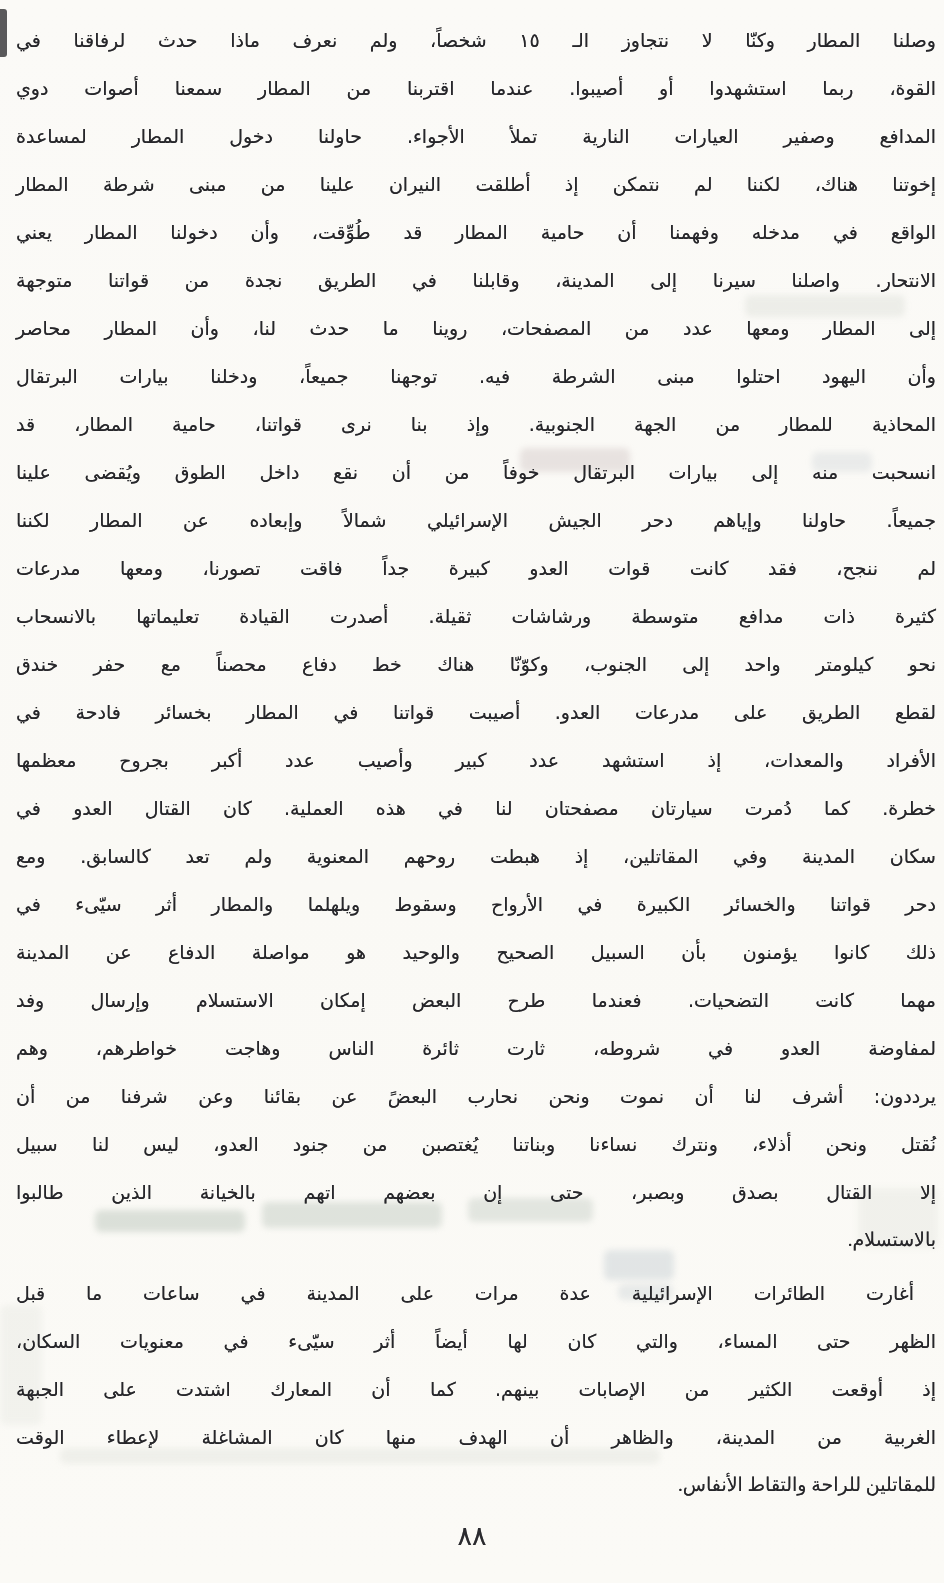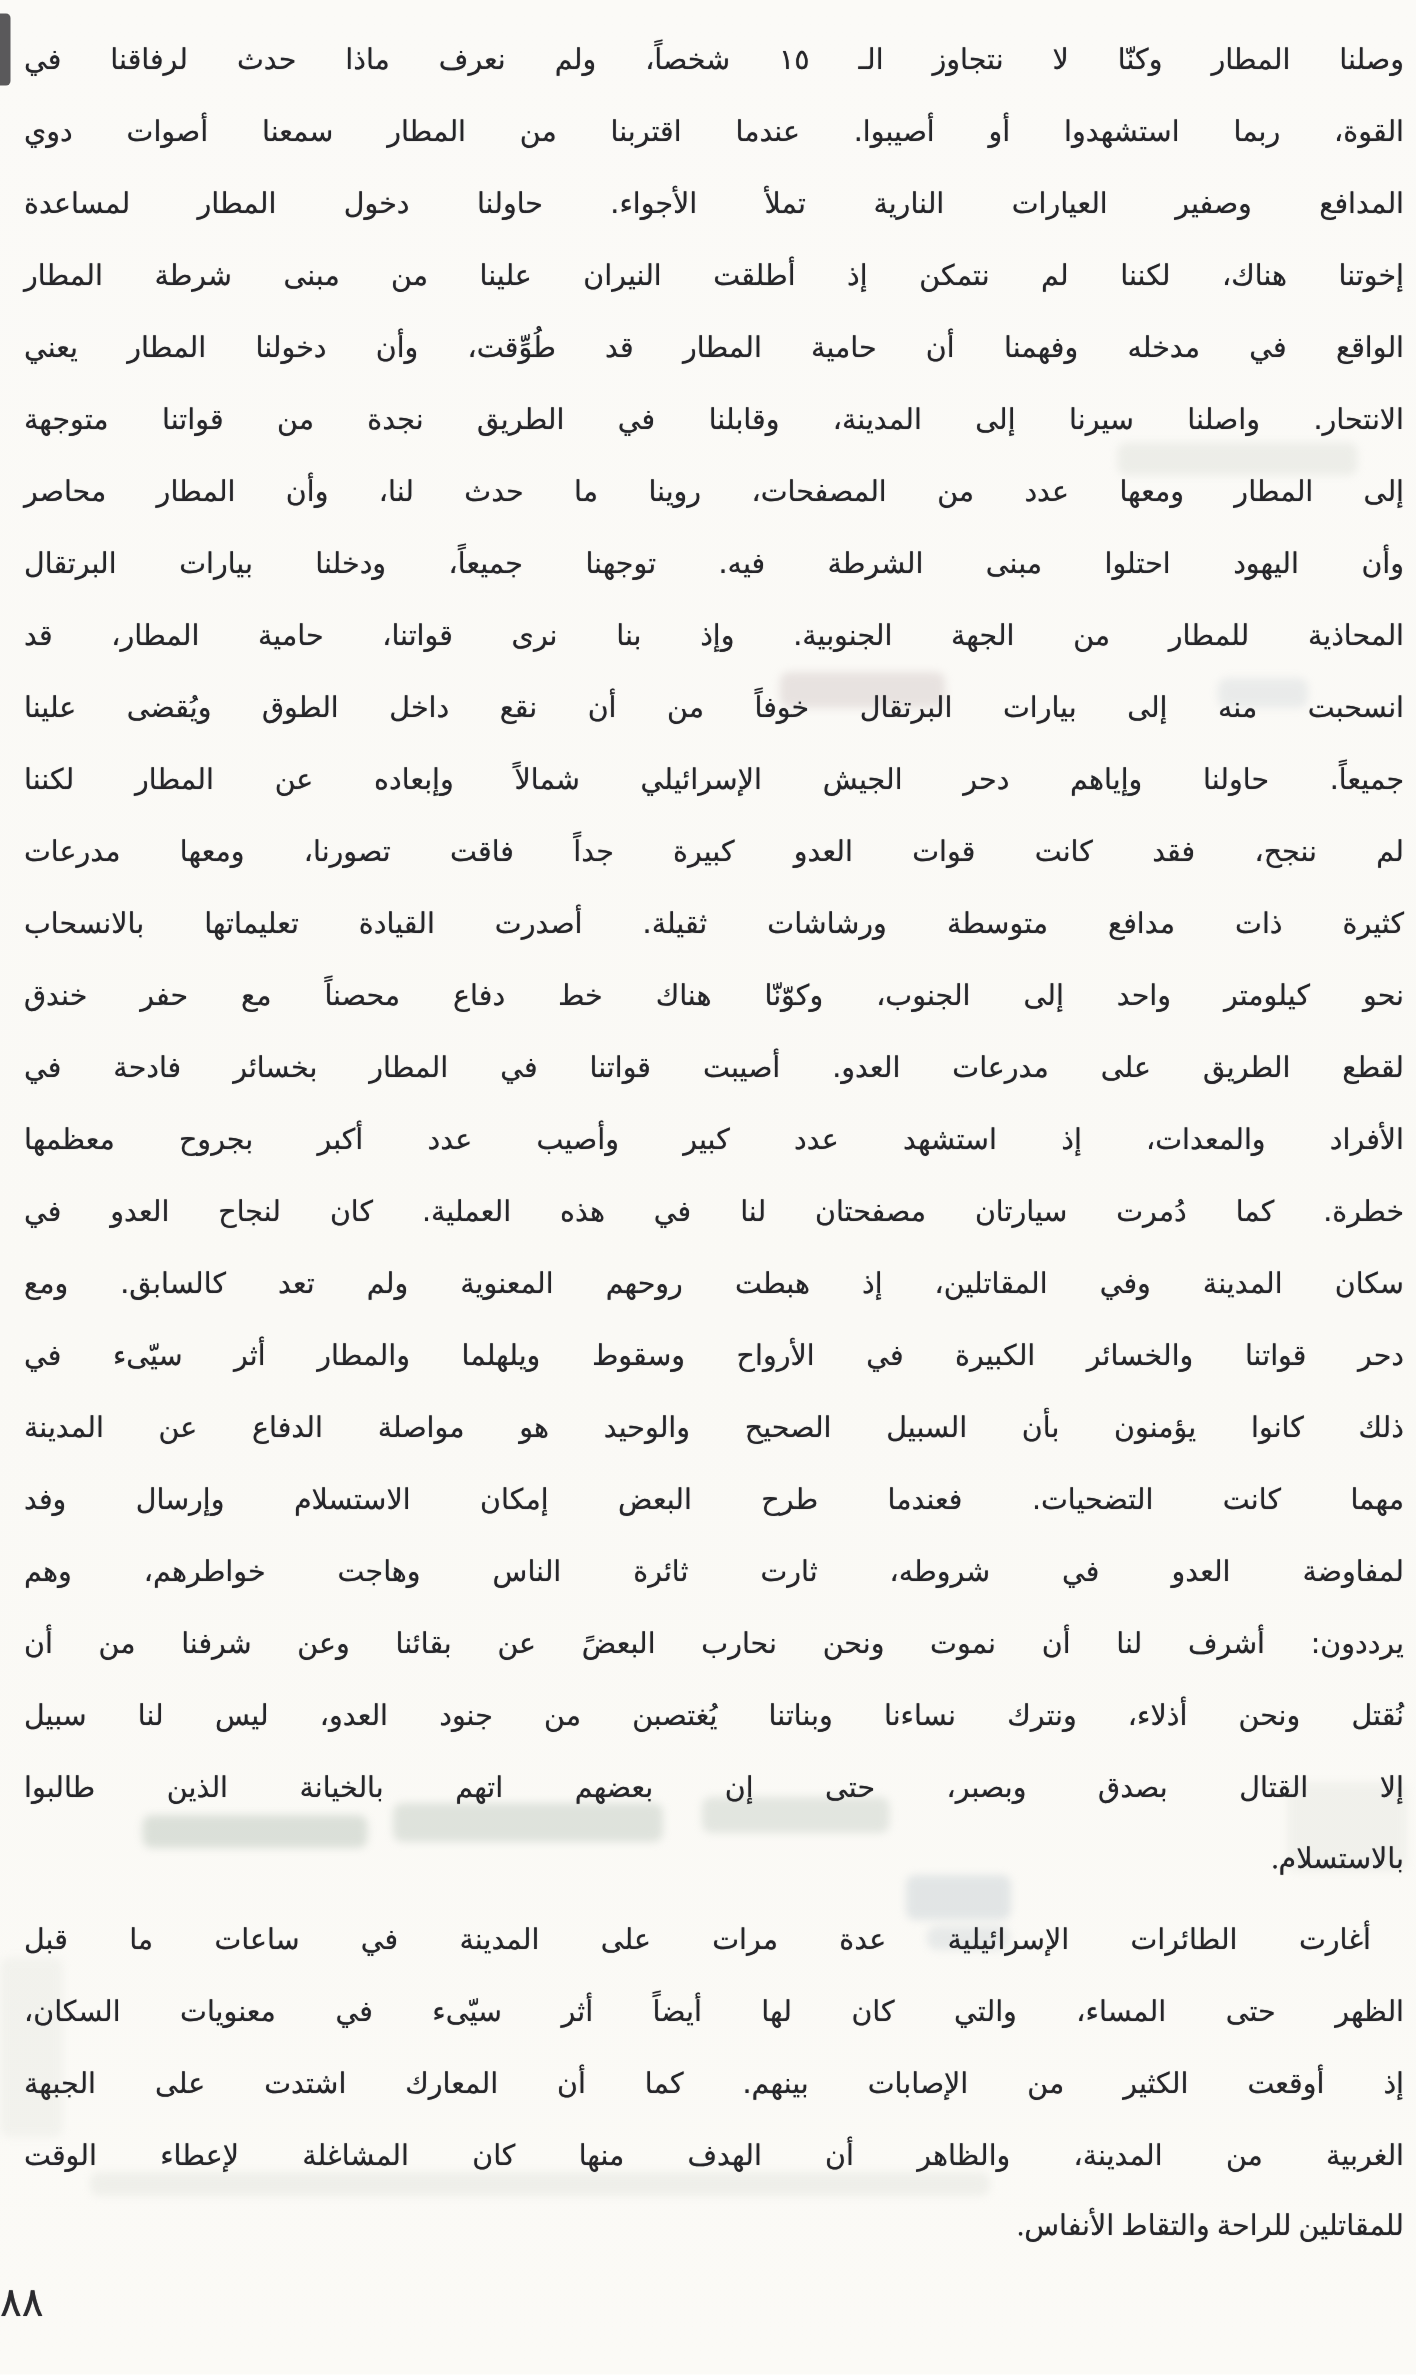--- a/index.html
+++ b/index.html
@@ -44,21 +44,21 @@
     font-family: Liberation Serif, serif;
   }
   .line.indent {
     padding-right: 22px;
   }
   .page-number {
     position: absolute;
     top: 1520px;
     left: 0;
     width: 944px;
-    text-align: left;
+    text-align: center;
     direction: rtl;
     font-size: 27px;
     color: #2b2b2f;
     text-shadow: 0 0 0.6px rgba(38, 38, 42, 0.6);
   }
   
   .artifact {
     position: absolute;
     pointer-events: none;
     border-radius: 6px;
@@ -118,21 +118,21 @@
         <div class="line">إلى المطار ومعها عدد من المصفحات، روينا ما حدث لنا، وأن المطار محاصر</div>
         <div class="line">وأن اليهود احتلوا مبنى الشرطة فيه. توجهنا جميعاً، ودخلنا بيارات البرتقال</div>
         <div class="line">المحاذية للمطار من الجهة الجنوبية. وإذ بنا نرى قواتنا، حامية المطار، قد</div>
         <div class="line">انسحبت منه إلى بيارات البرتقال خوفاً من أن نقع داخل الطوق ويُقضى علينا</div>
         <div class="line">جميعاً. حاولنا وإياهم دحر الجيش الإسرائيلي شمالاً وإبعاده عن المطار لكننا</div>
         <div class="line">لم ننجح، فقد كانت قوات العدو كبيرة جداً فاقت تصورنا، ومعها مدرعات</div>
         <div class="line">كثيرة ذات مدافع متوسطة ورشاشات ثقيلة. أصدرت القيادة تعليماتها بالانسحاب</div>
         <div class="line">نحو كيلومتر واحد إلى الجنوب، وكوّنّا هناك خط دفاع محصناً مع حفر خندق</div>
         <div class="line">لقطع الطريق على مدرعات العدو. أصيبت قواتنا في المطار بخسائر فادحة في</div>
         <div class="line">الأفراد والمعدات، إذ استشهد عدد كبير وأصيب عدد أكبر بجروح معظمها</div>
-        <div class="line">خطرة. كما دُمرت سيارتان مصفحتان لنا في هذه العملية. كان لنجاح العدو في</div>
+        <div class="line">خطرة. كما دُمرت سيارتان مصفحتان لنا في هذه العملية. كان القتال العدو في</div>
         <div class="line">سكان المدينة وفي المقاتلين، إذ هبطت روحهم المعنوية ولم تعد كالسابق. ومع</div>
         <div class="line">دحر قواتنا والخسائر الكبيرة في الأرواح وسقوط ويلهلما والمطار أثر سيّىء في</div>
         <div class="line">ذلك كانوا يؤمنون بأن السبيل الصحيح والوحيد هو مواصلة الدفاع عن المدينة</div>
         <div class="line">مهما كانت التضحيات. فعندما طرح البعض إمكان الاستسلام وإرسال وفد</div>
         <div class="line">لمفاوضة العدو في شروطه، ثارت ثائرة الناس وهاجت خواطرهم، وهم</div>
         <div class="line">يرددون: أشرف لنا أن نموت ونحن نحارب البعضً عن بقائنا وعن شرفنا من أن</div>
         <div class="line">نُقتل ونحن أذلاء، ونترك نساءنا وبناتنا يُغتصبن من جنود العدو، ليس لنا سبيل</div>
         <div class="line">إلا القتال بصدق وبصبر، حتى إن بعضهم اتهم بالخيانة الذين طالبوا</div>
         <div class="line last">بالاستسلام.</div>
       </div>

